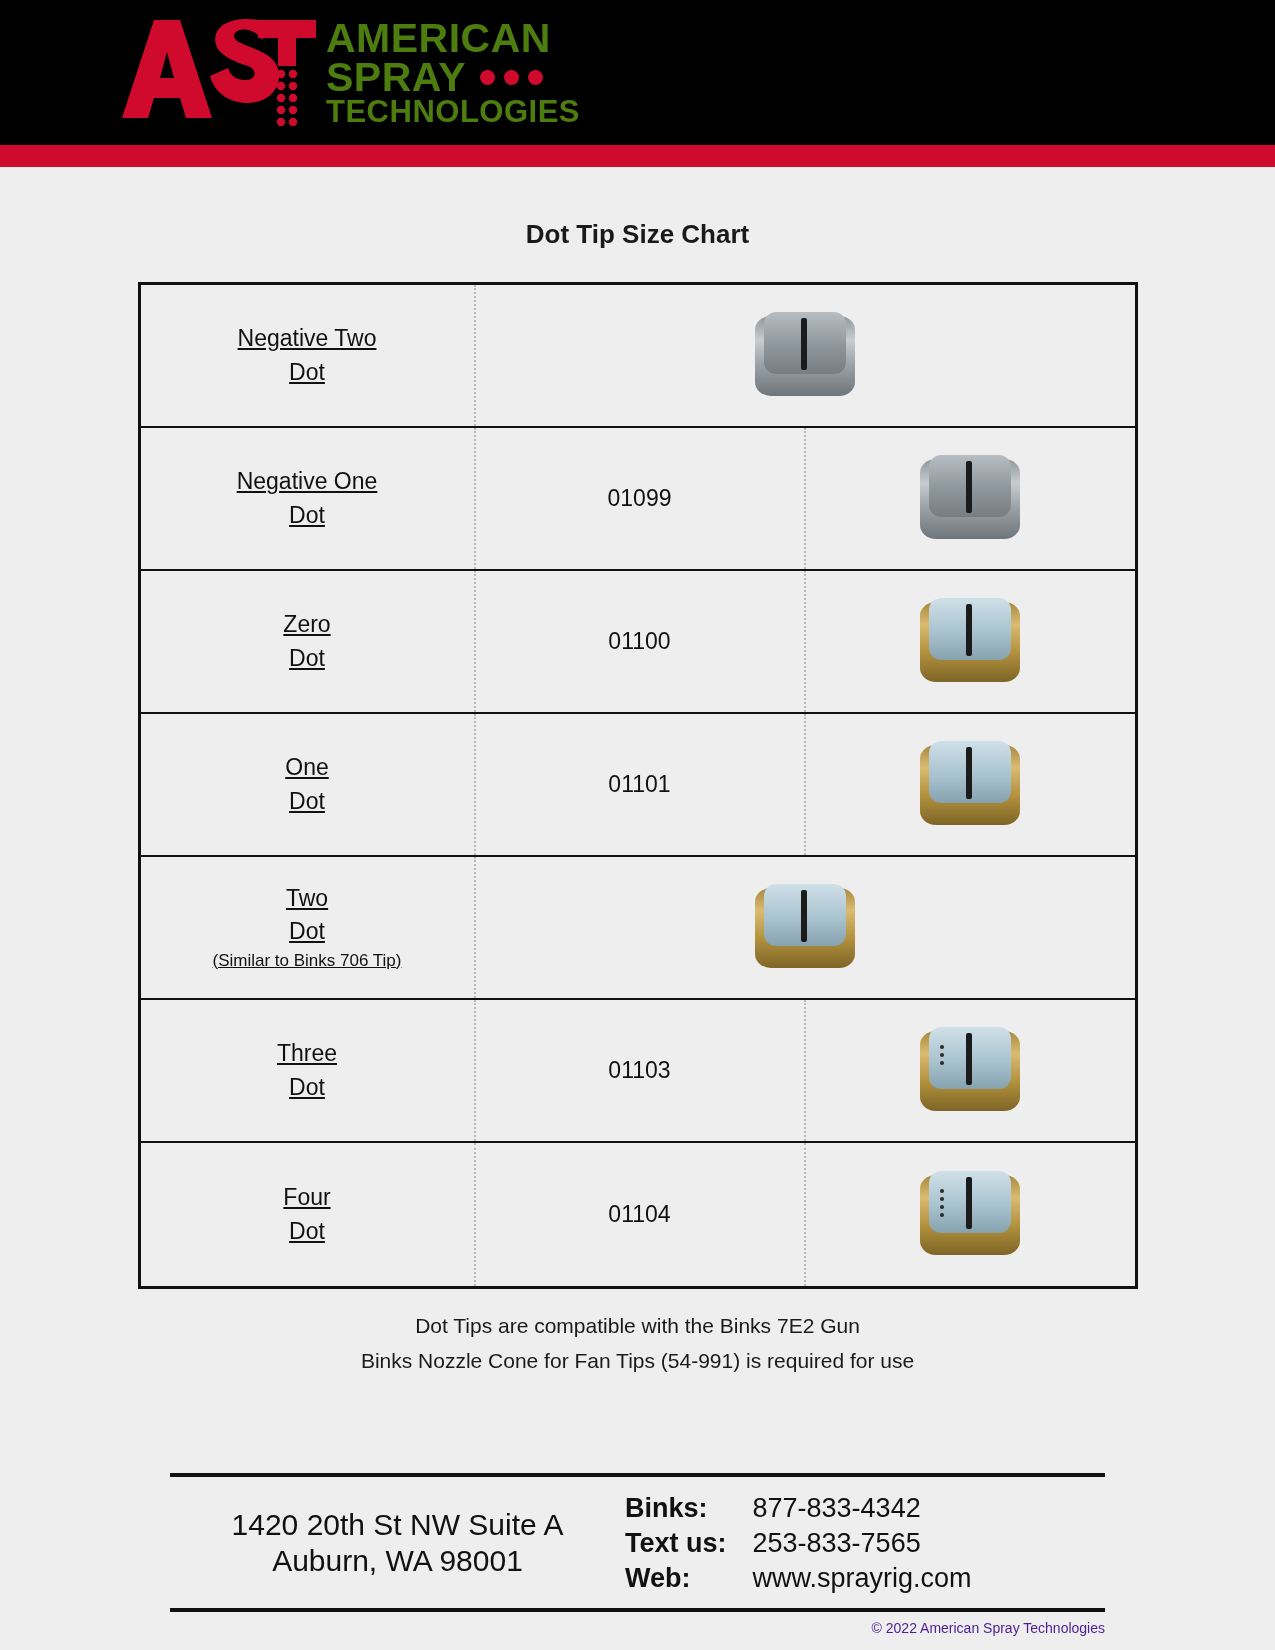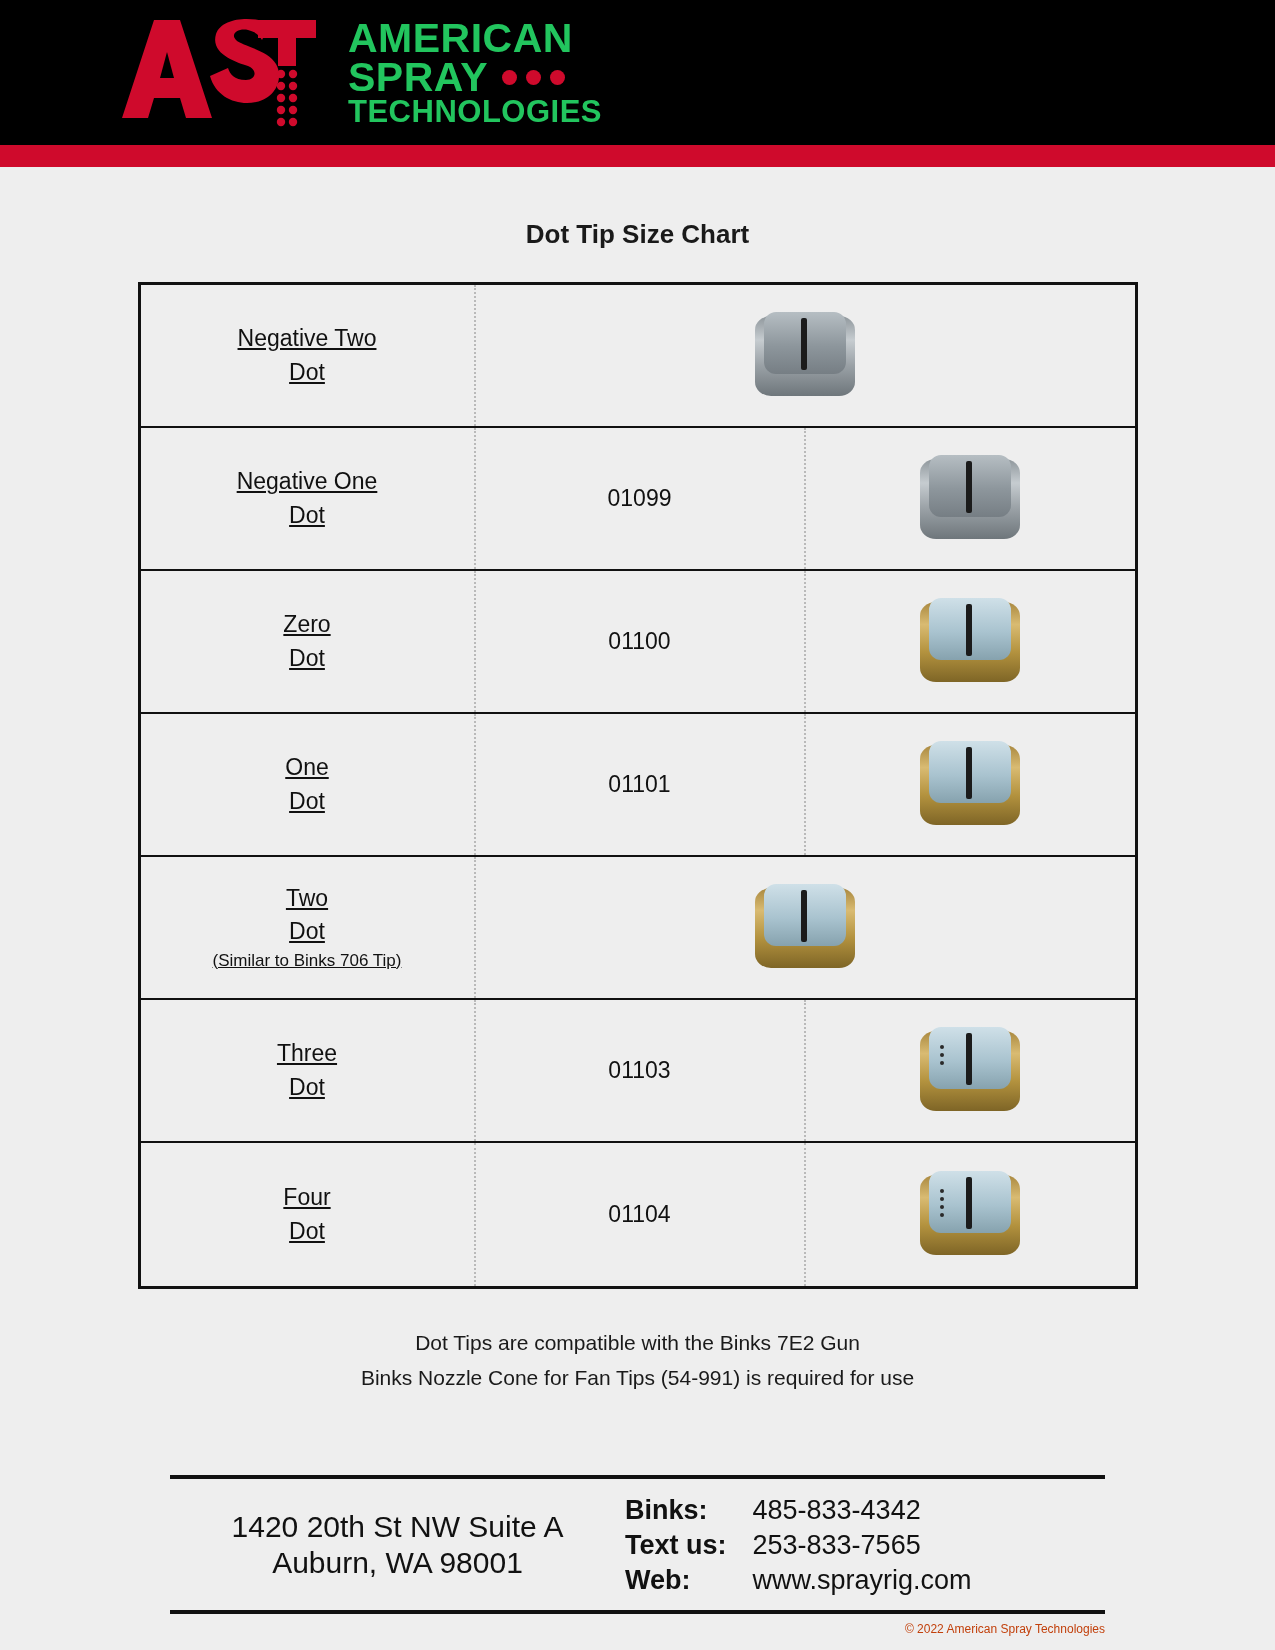--- a/index.html
+++ b/index.html
@@ -34,22 +34,22 @@
     align-items: center;
     height: 122px;
   }
   .ast-mark {
     width: 200px;
     height: 118px;
     position: relative;
   }
   .ast-mark svg { display: block; }
   .brand-text {
-    margin-left: 30px;
-    color: #22c55e;
+    margin-left: 8px;
+    color: #4d7c0f;
     font-weight: bold;
     line-height: 0.96;
     letter-spacing: 0.5px;
   }
   .brand-line1 { font-size: 41px; }
   .brand-line2 { font-size: 41px; display: flex; align-items: center; }
   .brand-line3 { font-size: 31px; }
   .dot-trio { display: inline-flex; margin-left: 14px; gap: 9px; }
   .dot-trio i {
     display: block; width: 15px; height: 15px; border-radius: 50%;
@@ -150,21 +150,21 @@
   }
   .tip.brass .body {
     background: linear-gradient(180deg,#a9883f 0%,#d9bb72 28%,#b4933f 62%,#7e6526 100%);
   }
   .tip.brass .face {
     background: linear-gradient(180deg,#cfe0e8 0%,#a9c3cf 55%,#86a2ae 100%);
   }
 
   
   .footnotes {
-    margin-top: 37px;
+    margin-top: 20px;
     text-align: center;
     font-size: 21px;
     line-height: 1.65;
     color: #1a1a1a;
   }
 
   
   .footer {
     position: absolute;
     left: 0; right: 0; bottom: 0;
@@ -187,23 +187,23 @@
   .contact {
     width: 480px;
     display: flex;
     font-size: 27px;
     line-height: 1.3;
   }
   .contact .labels { font-weight: bold; }
   .contact .values { margin-left: 26px; }
   .copyright {
     text-align: right;
-    font-size: 12px;
+    font-size: 14px;
     padding-top: 8px;
-    color: #c2410c;
+    color: #4c1d95;
   }
 </style>
 </head>
 <body>
 
 <div class="header-band">
   <div class="logo-wrap">
     <div class="ast-mark">
       <svg width="200" height="118" viewBox="0 0 200 118" xmlns="http://www.w3.org/2000/svg">
 
@@ -378,21 +378,21 @@
       <div>1420 20th St NW Suite A</div>
       <div>Auburn, WA 98001</div>
     </div>
     <div class="contact">
       <div class="labels">
         <div>Binks:</div>
         <div>Text us:</div>
         <div>Web:</div>
       </div>
       <div class="values">
-        <div>485-833-4342</div>
+        <div>877-833-4342</div>
         <div>253-833-7565</div>
         <div>www.sprayrig.com</div>
       </div>
     </div>
   </div>
   <div class="rule"></div>
   <div class="copyright">© 2022 American Spray Technologies</div>
 </div>
 
 </body></html>

